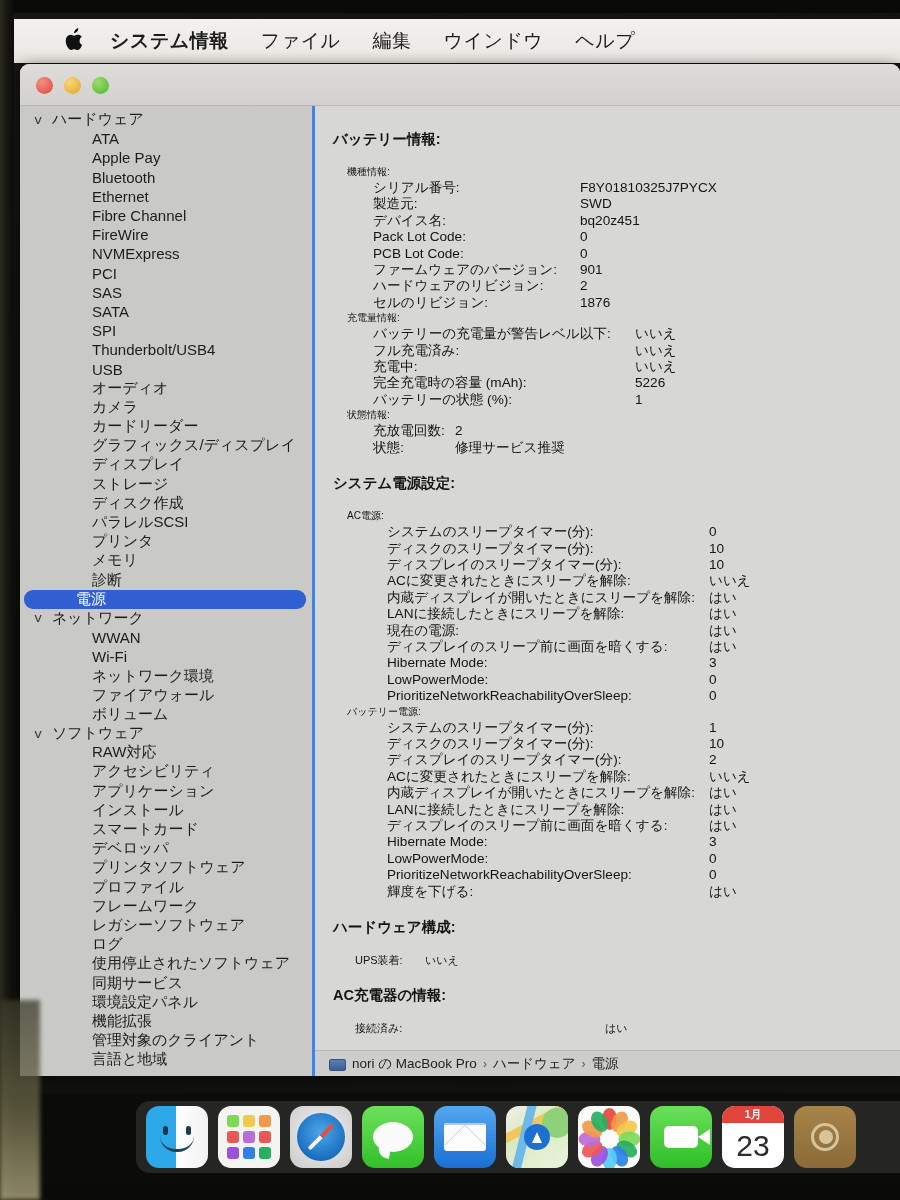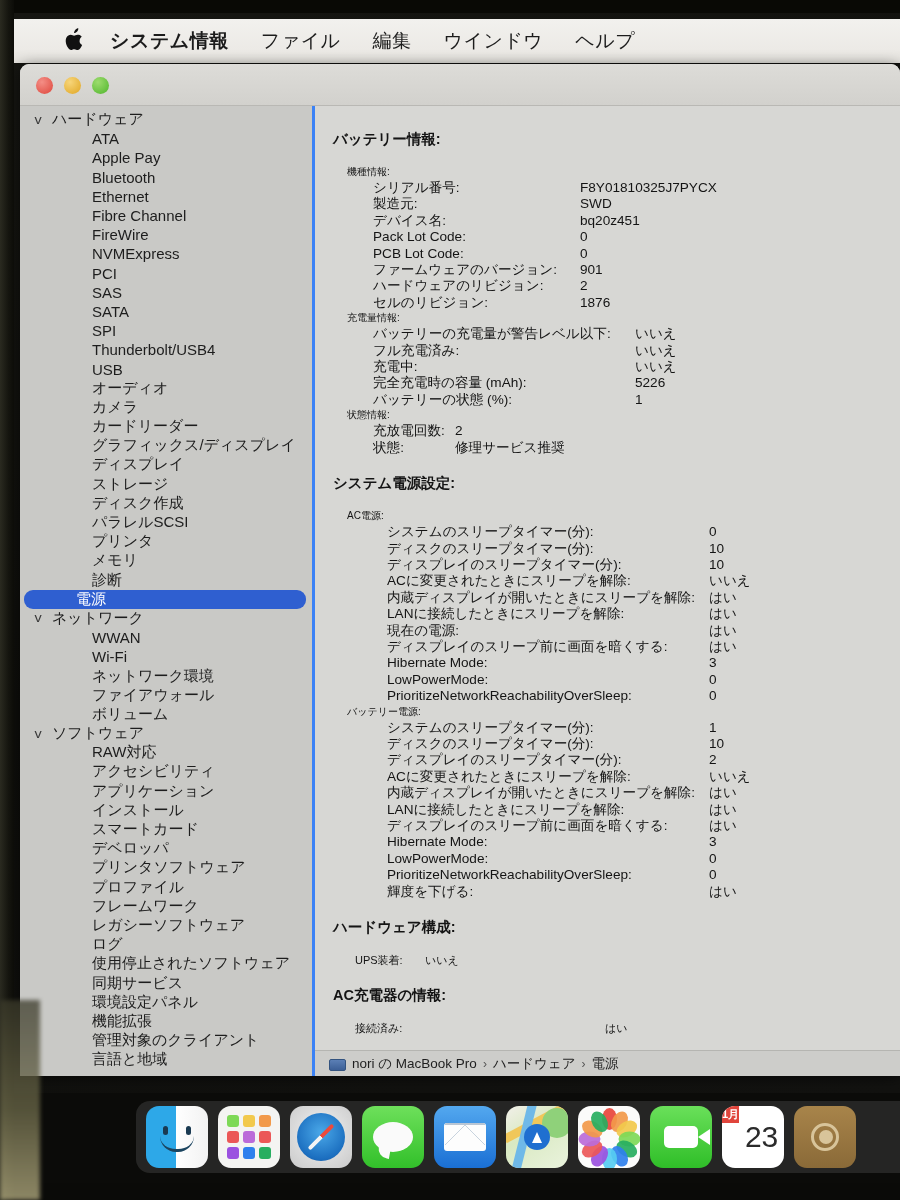--- a/index.html
+++ b/index.html
@@ -259,21 +259,21 @@
   
   .ic-photos { background:#fbfbfa; display:flex;align-items:center;justify-content:center; }
   .ic-photos .flower { position:relative; width:44px; height:44px; }
   .ic-photos .flower i { position:absolute; left:15px; top:2px; width:15px; height:22px; border-radius:50%; transform-origin: 50% 100%; opacity:.92; }
   
   .ic-facetime { background: linear-gradient(180deg,#6ae05a,#2fbe28); display:flex;align-items:center;justify-content:center; }
   .ic-facetime .cam { width:34px;height:22px;background:#fff;border-radius:5px; position:relative; }
   .ic-facetime .cam:after { content:''; position:absolute; right:-12px; top:3px; width:0;height:0;
      border-top:8px solid transparent;border-bottom:8px solid transparent;border-right:12px solid #fff; }
   
-  .ic-calendar { background:#fff; display:flex;flex-direction:row; }
+  .ic-calendar { background:#fff; display:flex;flex-direction:column; }
   .ic-calendar .top { height:17px; background:#e0453c; color:#fff; font-size:11px; display:flex;align-items:center;justify-content:center; font-weight:bold;}
   .ic-calendar .day { flex:1; display:flex;align-items:center;justify-content:center; font-size:30px; color:#2b2b2b; font-weight:300; }
   
   .ic-contacts { background: linear-gradient(180deg,#a8844a,#8a6a38); display:flex;align-items:center;justify-content:center; }
   .ic-contacts .person { width:28px;height:28px;border-radius:50%; border:3px solid #d8c49a; position:relative; }
   .ic-contacts .person:after { content:''; position:absolute; left:5px; top:4px; width:14px;height:14px;border-radius:50%; background:#d8c49a; }
 
   
   .screen-bottom {
     position: absolute; left: 14px; top: 1183px; width: 886px; height: 17px;

